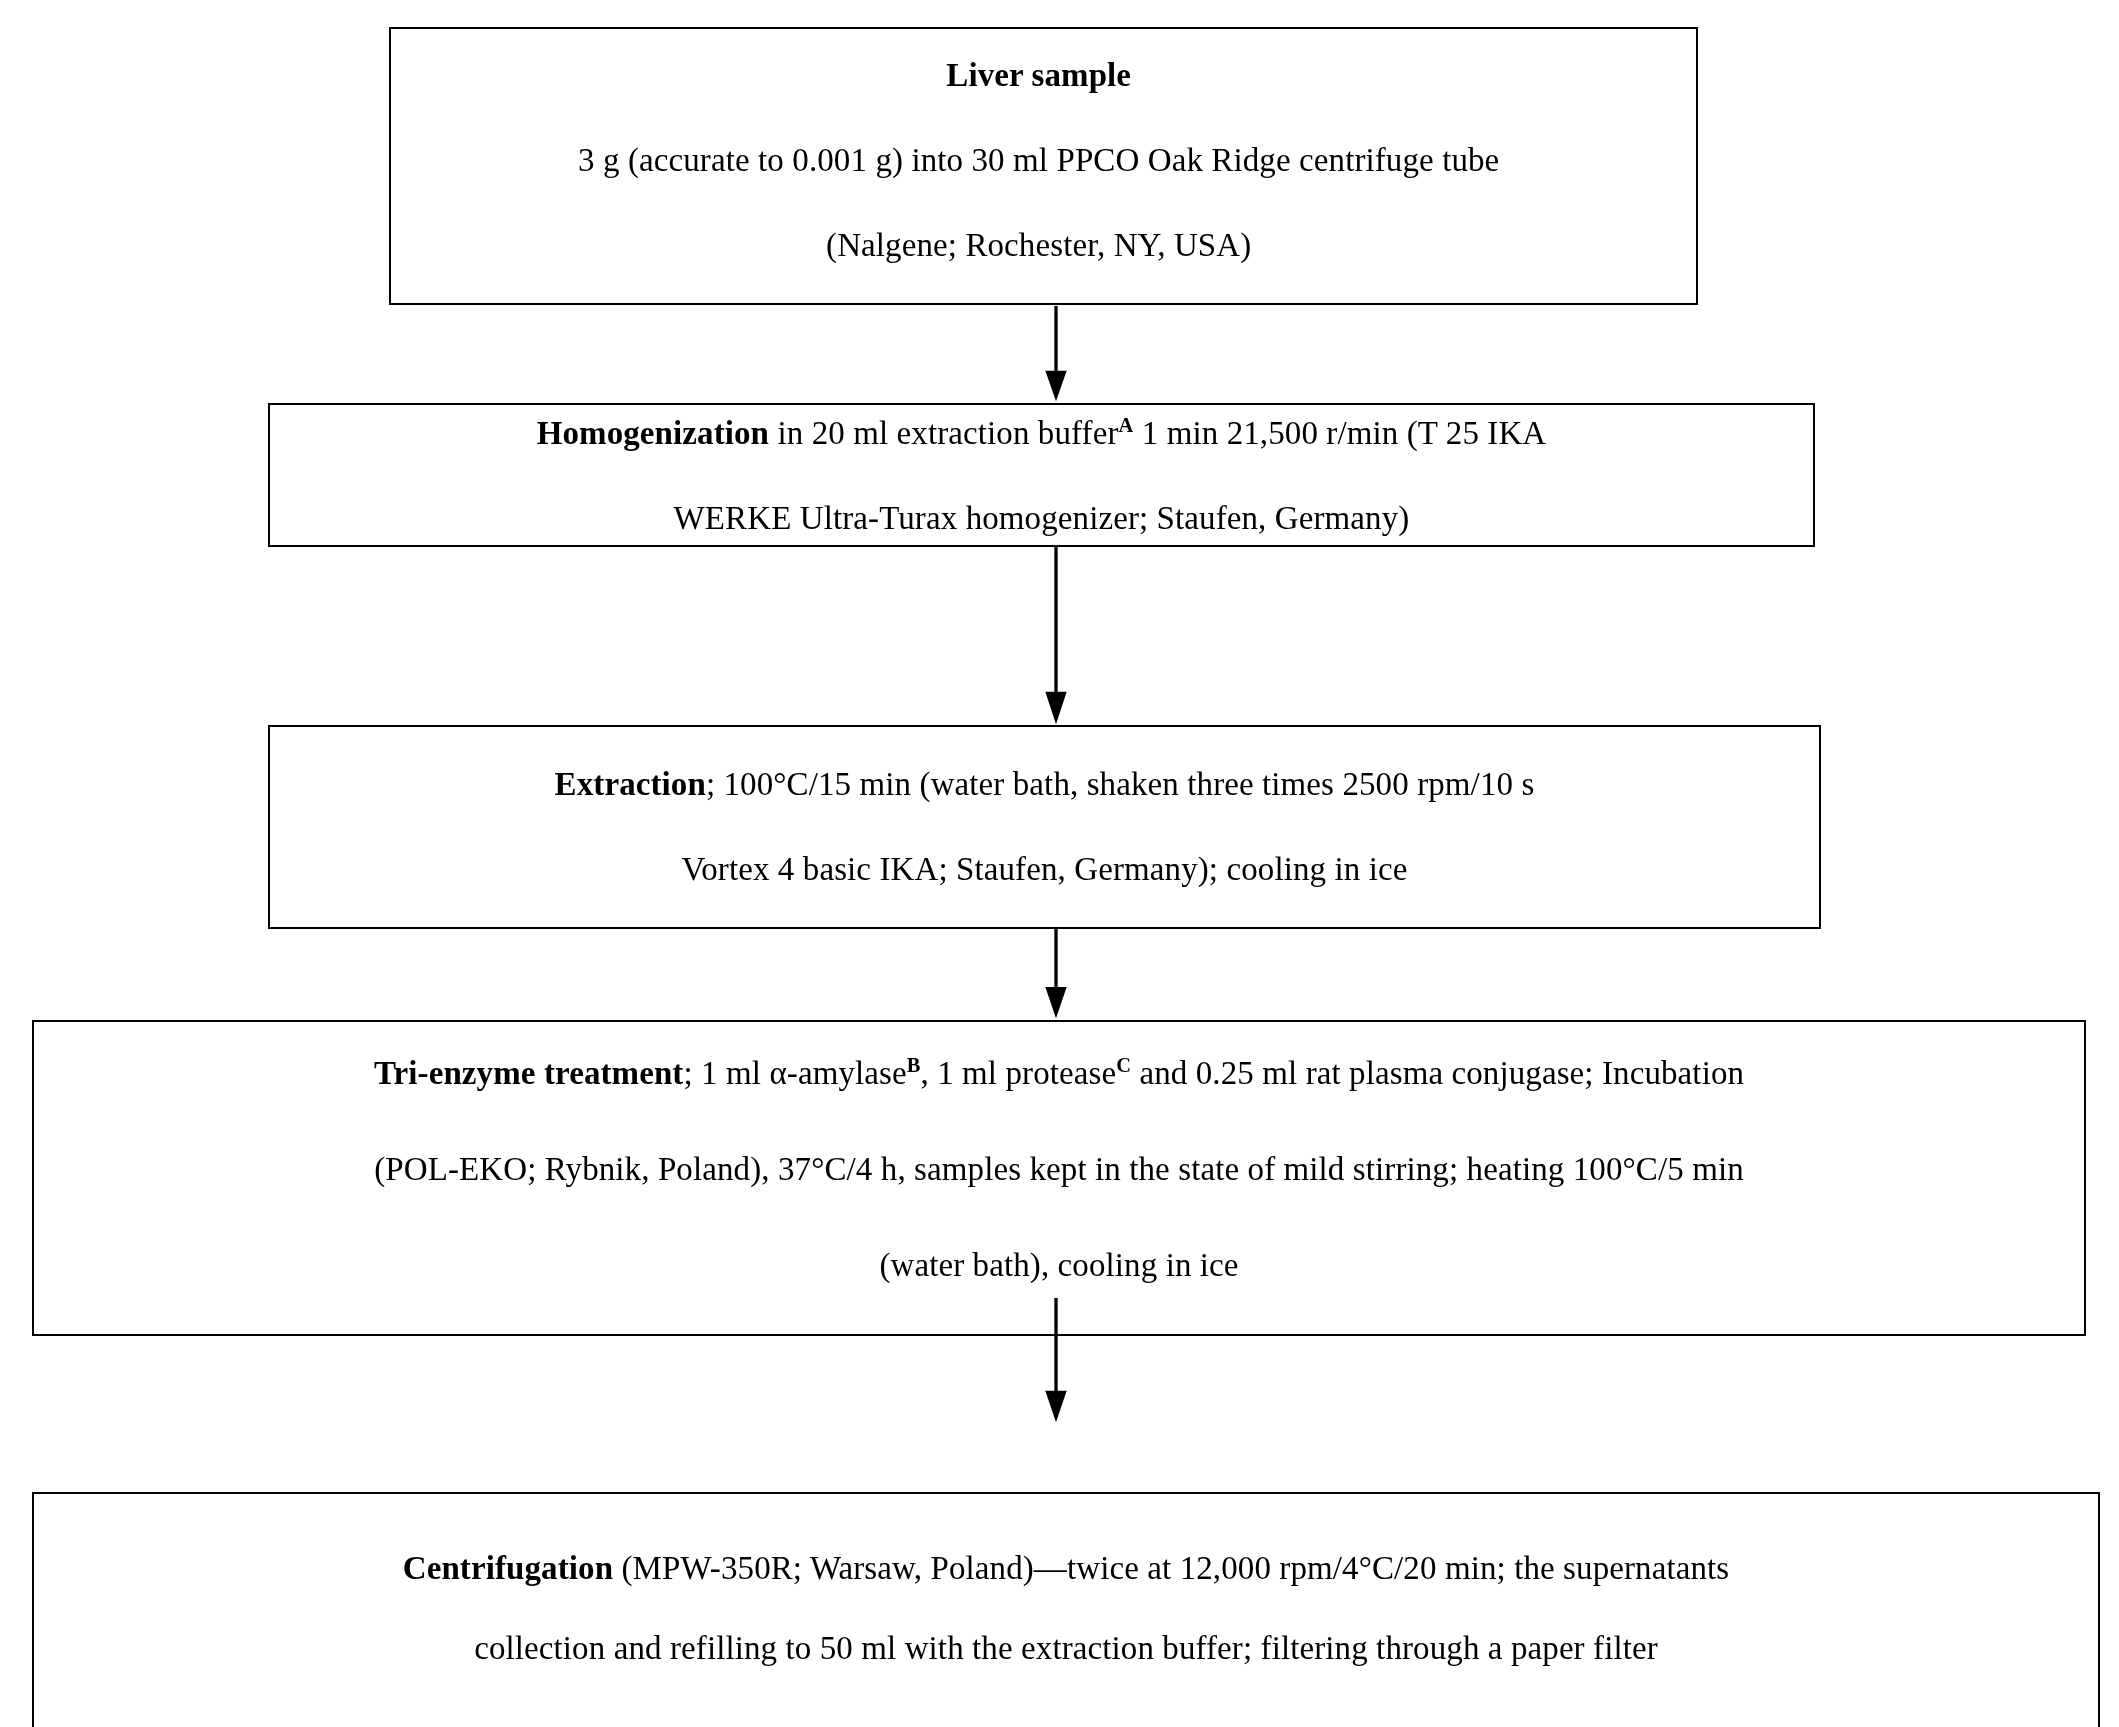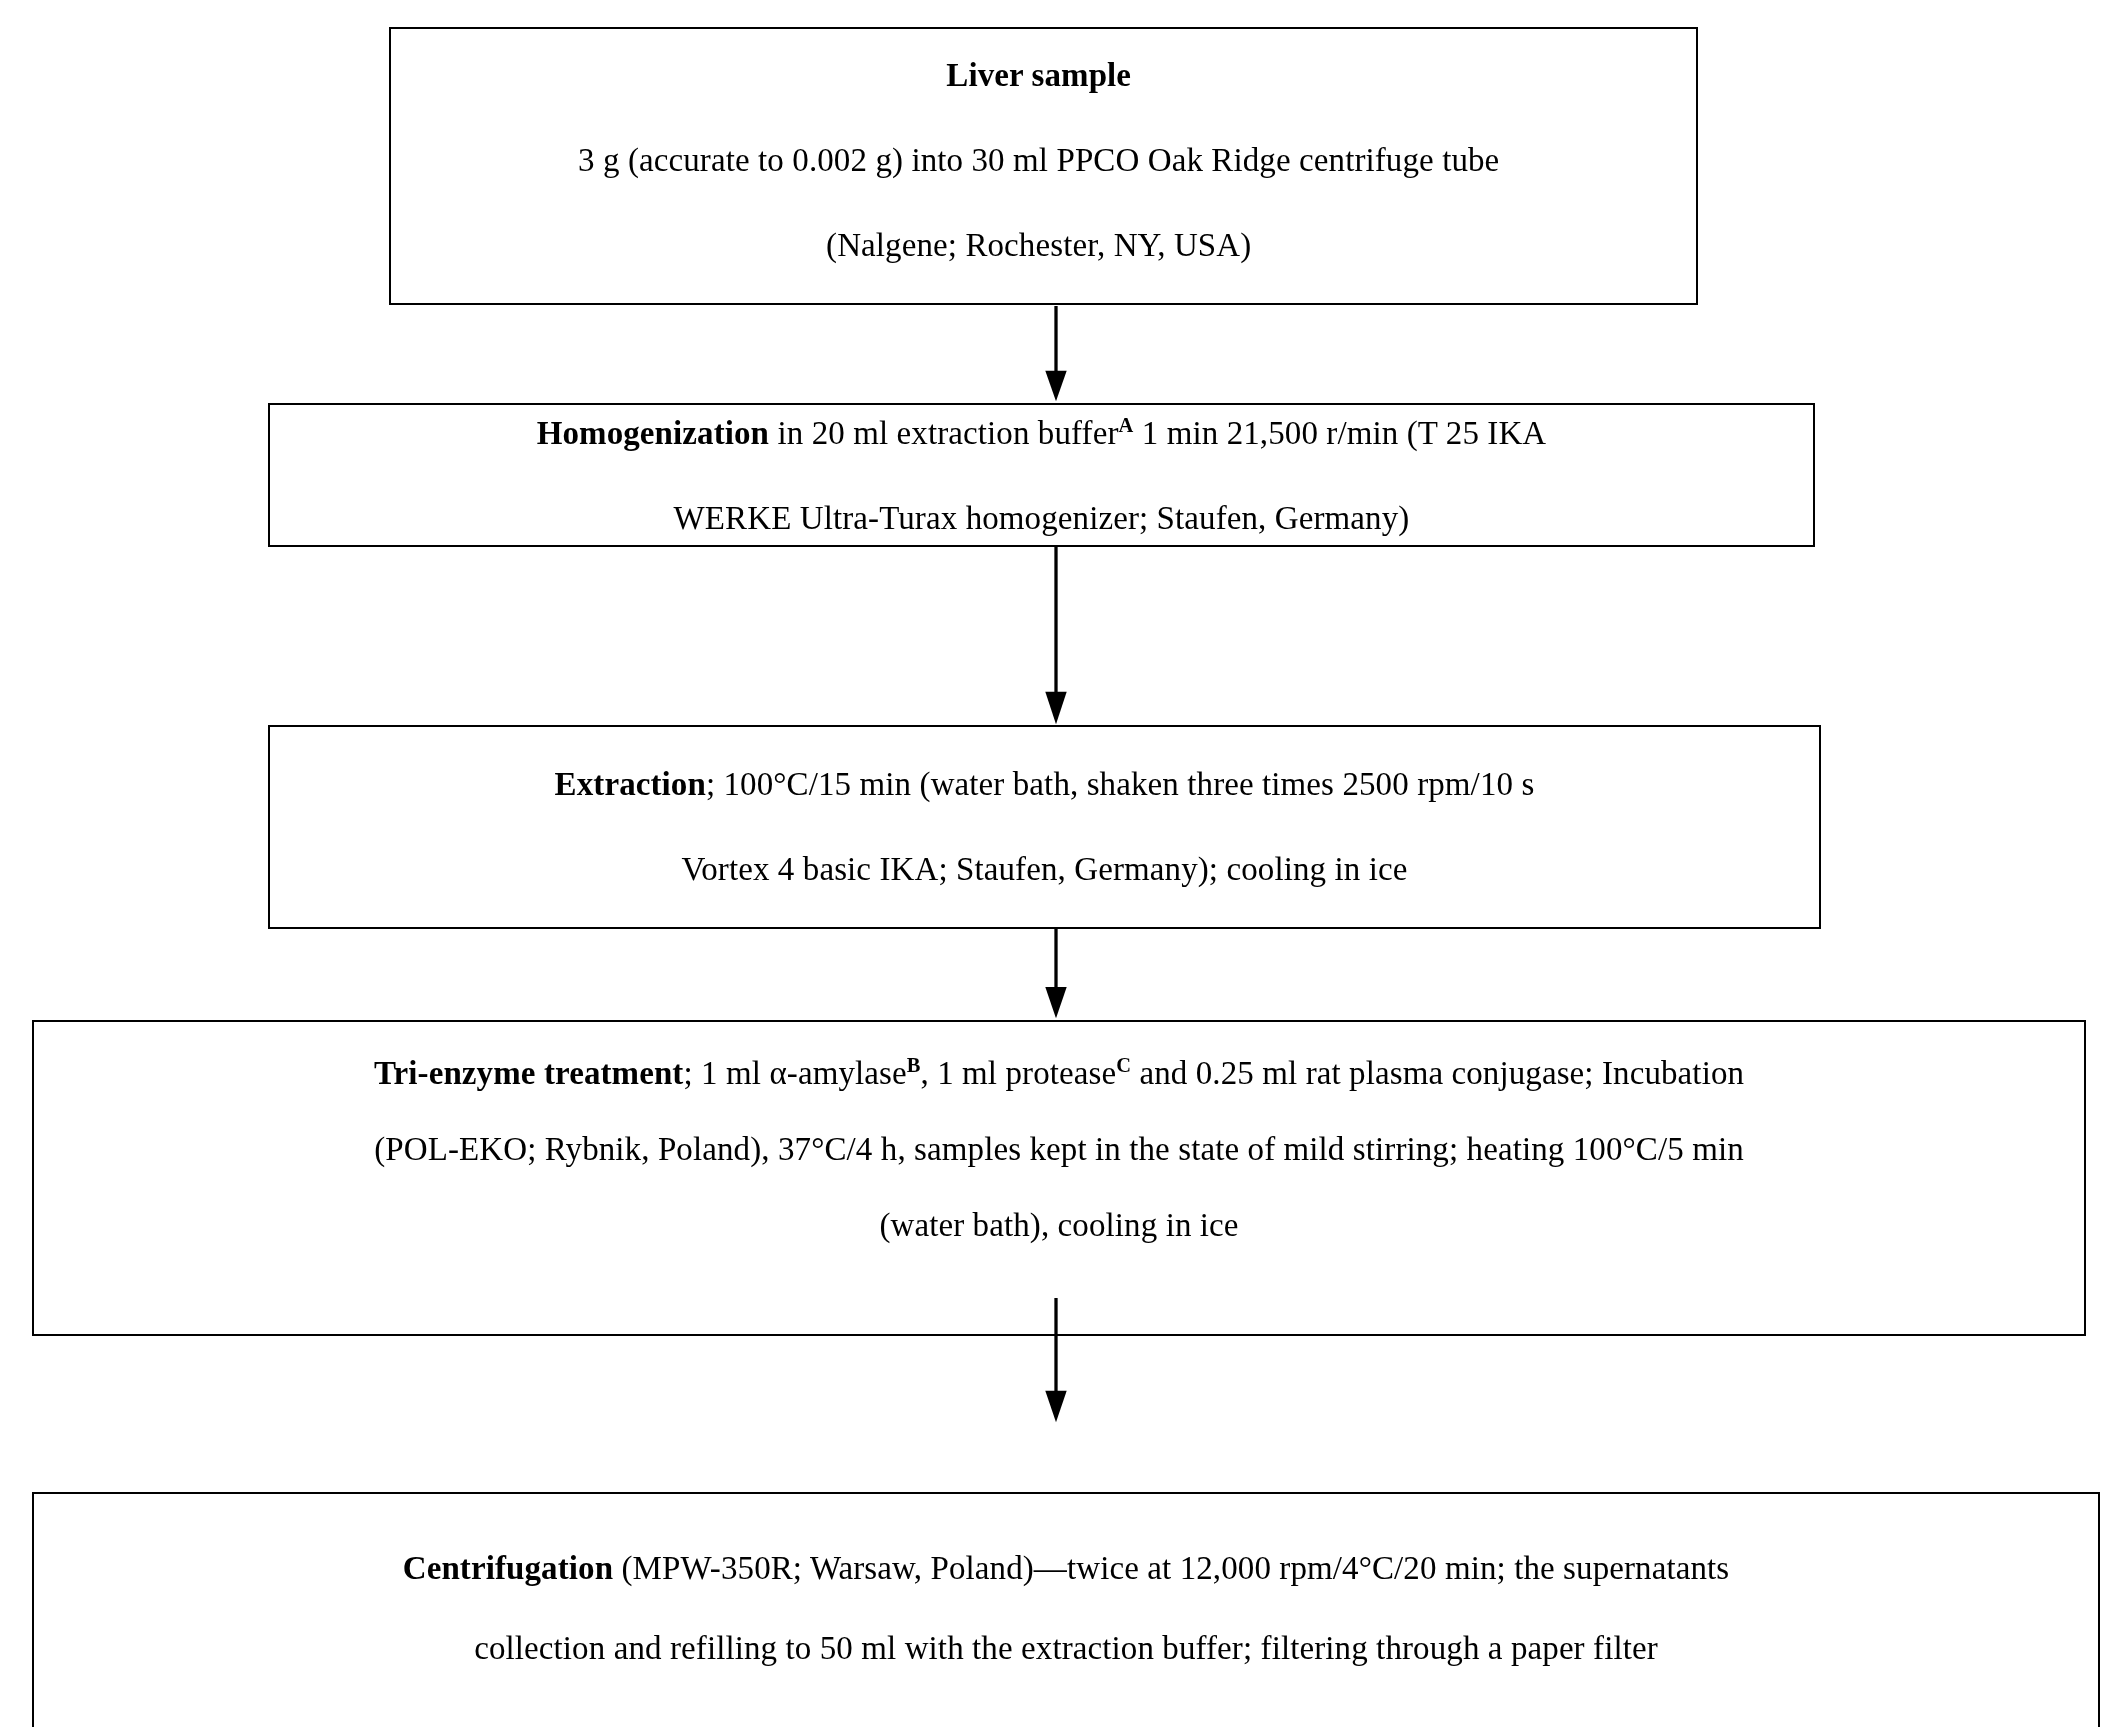--- a/index.html
+++ b/index.html
@@ -72,21 +72,21 @@
   #node-homogenization .node-line + .node-line,
   #node-extraction .node-line + .node-line { margin-top: 52px; }
 
   #node-homogenization { padding-top: 6.6px; padding-bottom: 4px; }
   #node-extraction     { padding-top: 6.6px; padding-bottom: 6.6px; }
 
   #node-liver-sample .node-line + .node-line { margin-top: 52px; }
   #node-liver-sample { justify-content: flex-start; padding-top: 30px; }
 
   #node-tri-enzyme { justify-content: flex-start; padding-top: 35px; padding-left: 37px; padding-right: 37px; }
-  #node-tri-enzyme .node-line + .node-line { margin-top: 43px; }
+  #node-tri-enzyme .node-line + .node-line { margin-top: 63px; }
 
   #node-centrifugation { justify-content: flex-start; padding-top: 58px; }
   #node-centrifugation .node-line + .node-line { margin-top: 47px; }
 
   
   .arrow {
     position: absolute;
     left: 1042px;
     width: 28px;
   }
@@ -97,21 +97,21 @@
   #arrow-3 { top: 929px; height: 91px; }
   #arrow-4 { top: 1298px; height: 126px; }
 </style>
 </head>
 <body>
 
 <div id="flowchart">
 
   <div class="node" id="node-liver-sample">
     <span class="node-line lead">Liver sample</span>
-    <span class="node-line">3 g (accurate to 0.002 g) into 30 ml PPCO Oak Ridge centrifuge tube</span>
+    <span class="node-line">3 g (accurate to 0.001 g) into 30 ml PPCO Oak Ridge centrifuge tube</span>
     <span class="node-line">(Nalgene; Rochester, NY, USA)</span>
   </div>
 
   <div class="arrow" id="arrow-1">
     <svg viewBox="0 0 34 117" preserveAspectRatio="none" aria-hidden="true">
       <line x1="17" y1="0" x2="17" y2="82" stroke="#000" stroke-width="4"></line>
       <polygon points="17,115 4,78 30,78" fill="#000"></polygon>
     </svg>
   </div>
 

